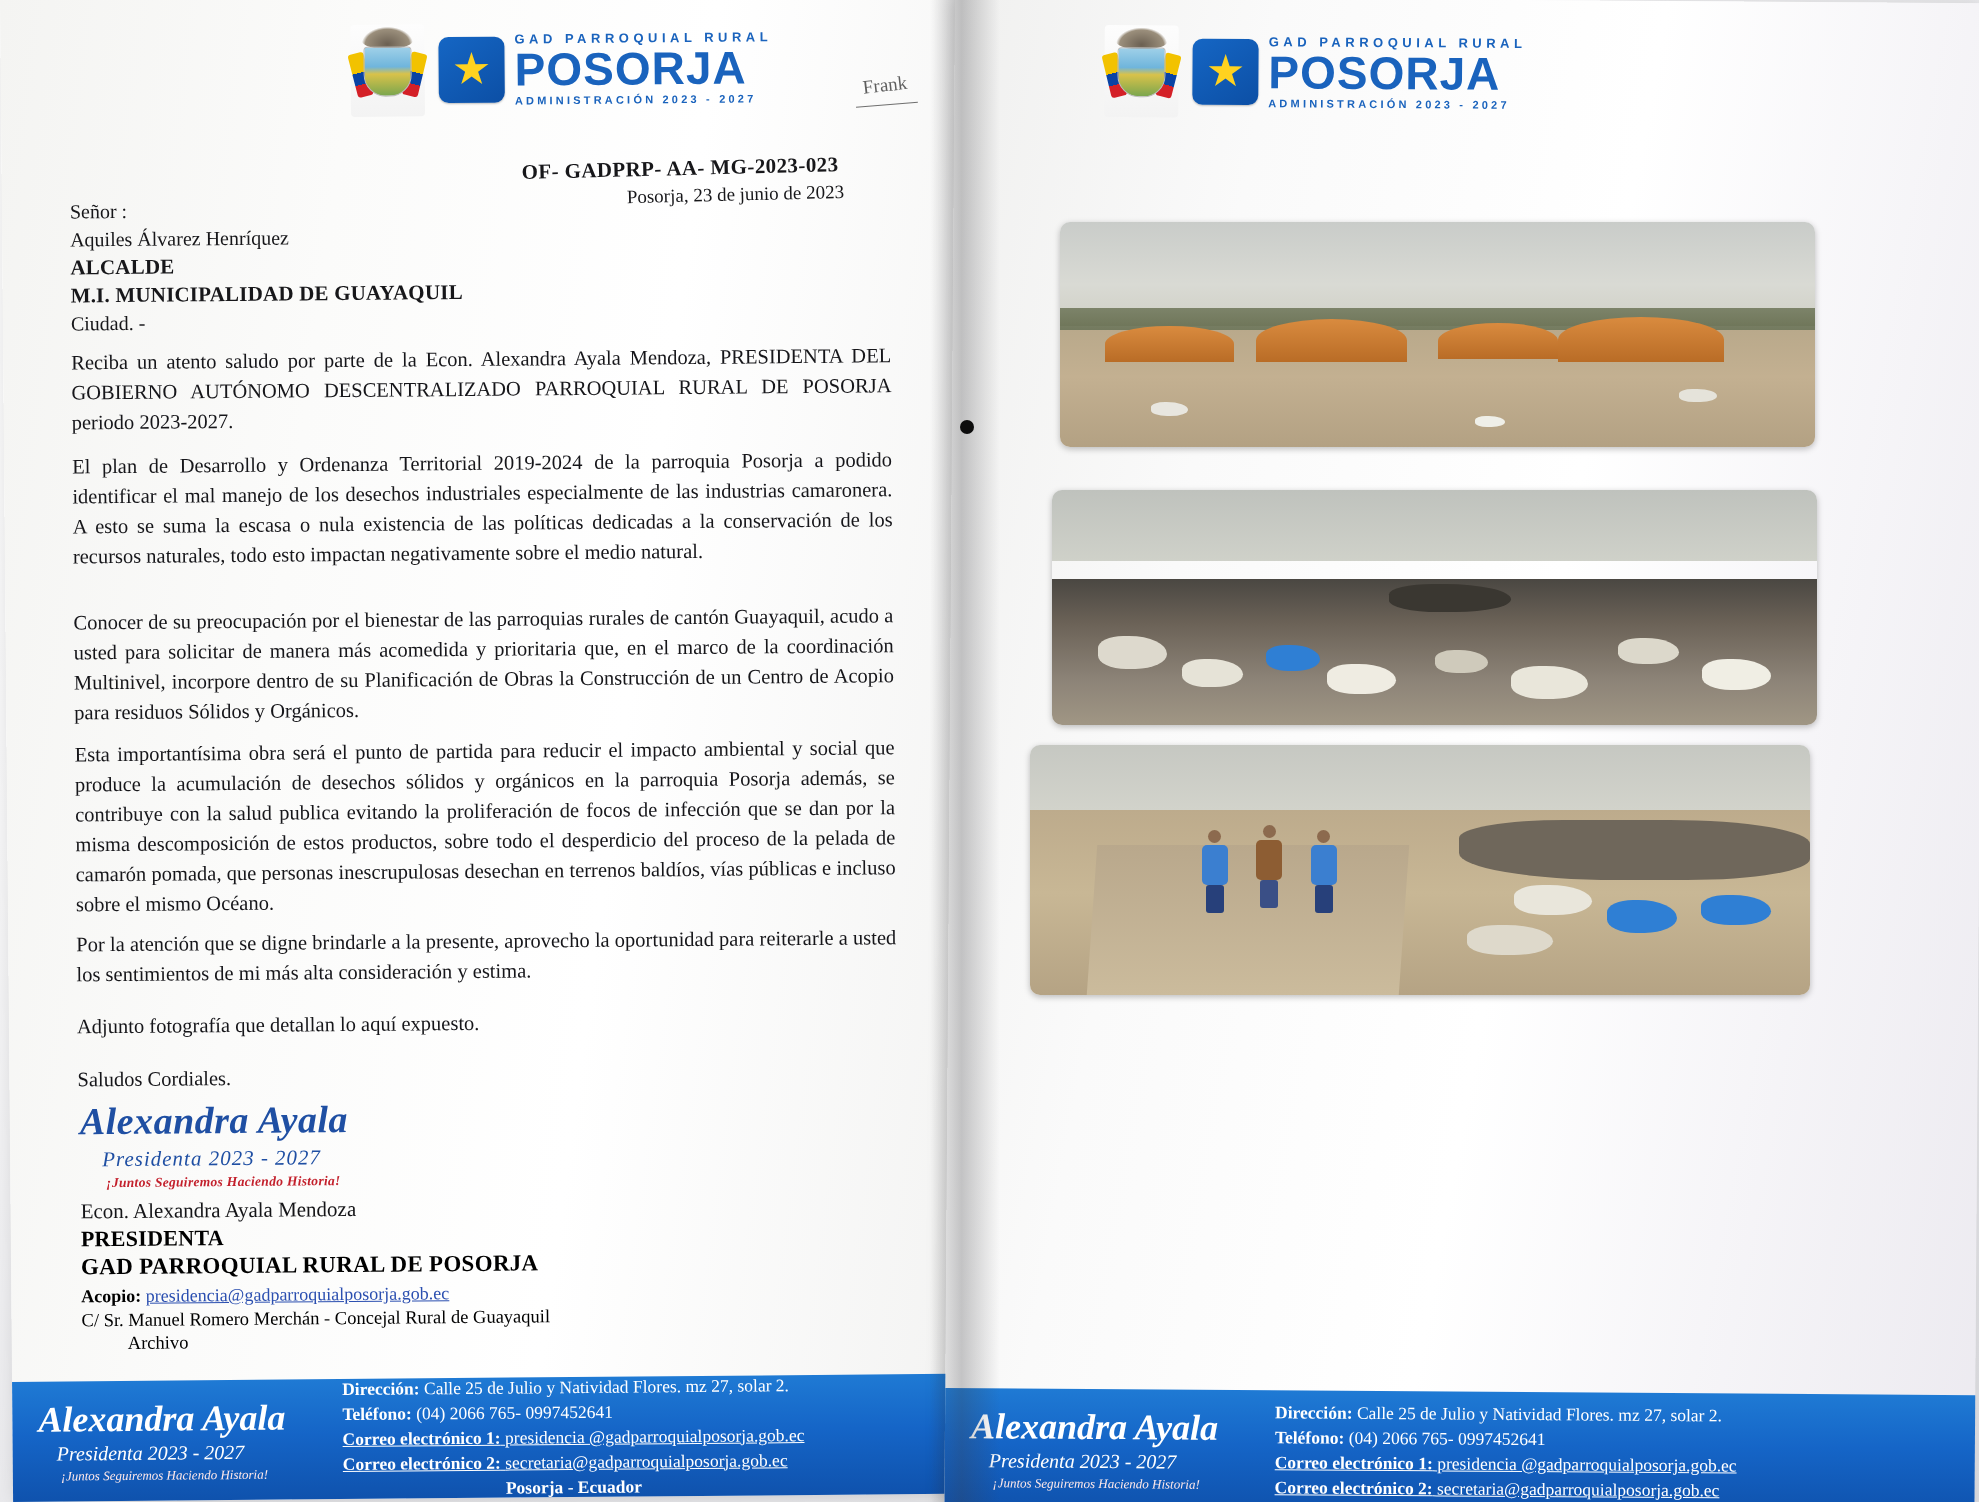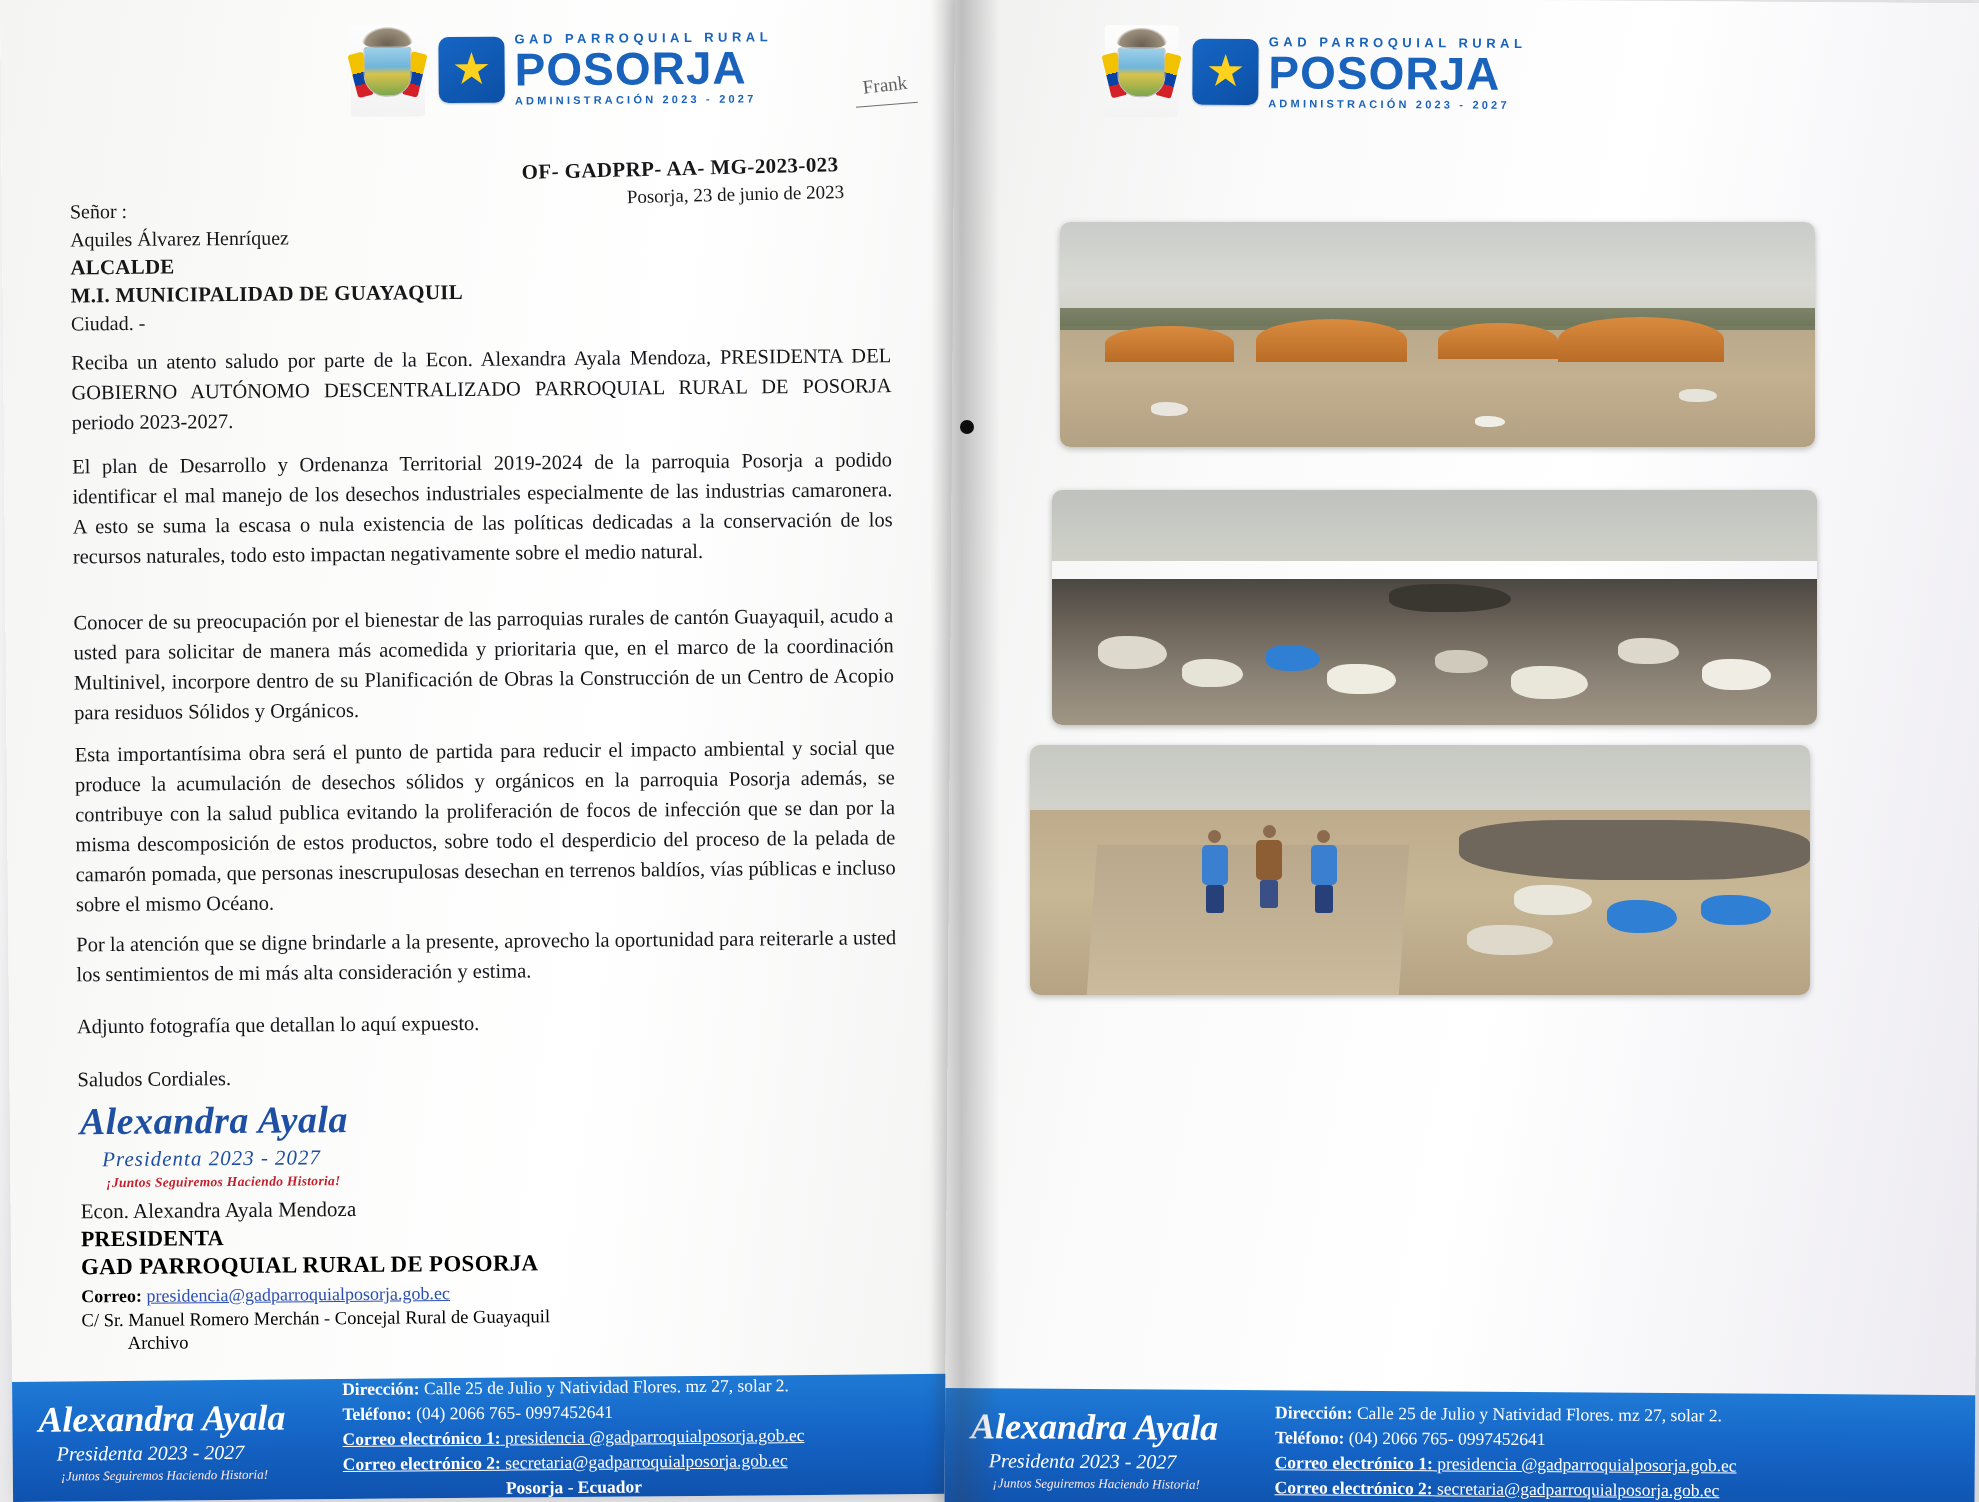--- a/index.html
+++ b/index.html
@@ -225,21 +225,21 @@
   <div class="para" style="top:1065px;">Saludos Cordiales.</div>
 
   <div class="sig">
     <div class="sig-name">Alexandra Ayala</div>
     <div class="sig-role">Presidenta 2023 - 2027</div>
     <div class="sig-slogan">¡Juntos Seguiremos Haciendo Historia!</div>
     <div class="sig-real">Econ. Alexandra Ayala Mendoza</div>
     <div class="sig-bold">PRESIDENTA</div>
     <div class="sig-bold2">GAD PARROQUIAL RURAL DE POSORJA</div>
     <div class="mailrow">
-      <b>Correo:</b>
+      <b>Acopio:</b>
       <span class="mail-link">presidencia@gadparroquialposorja.gob.ec</span>
     </div>
     <div class="cc">C/ Sr. Manuel Romero Merchán - Concejal Rural de Guayaquil</div>
     <div class="cc2">Archivo</div>
   </div>
 
   <div class="footer">
     <div class="fsig">
       <div class="n">Alexandra Ayala</div>
       <div class="r">Presidenta 2023 - 2027</div>

